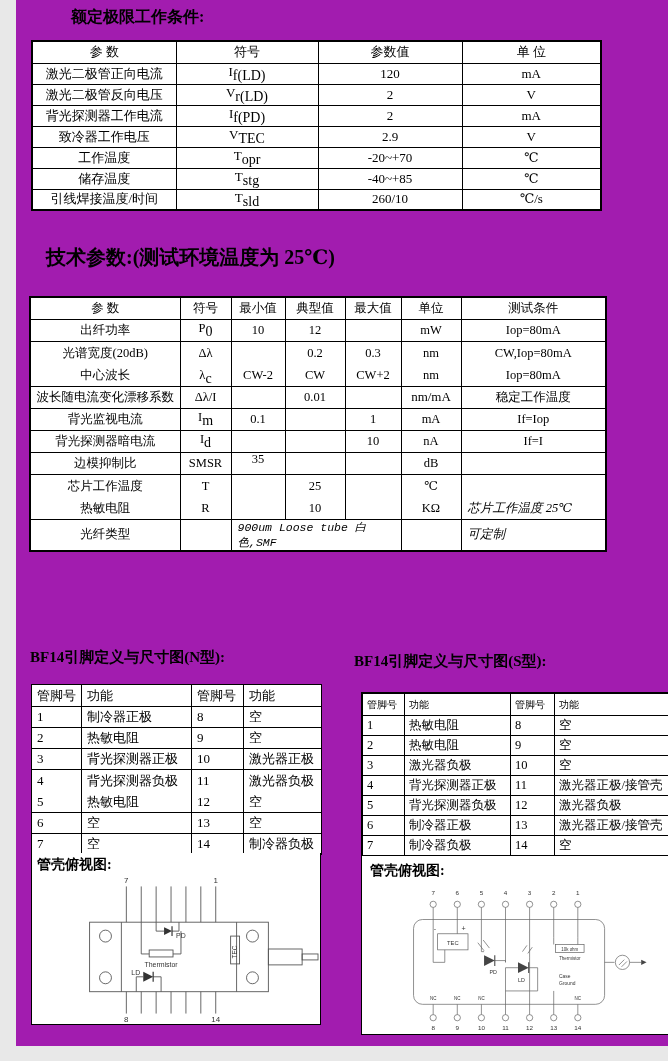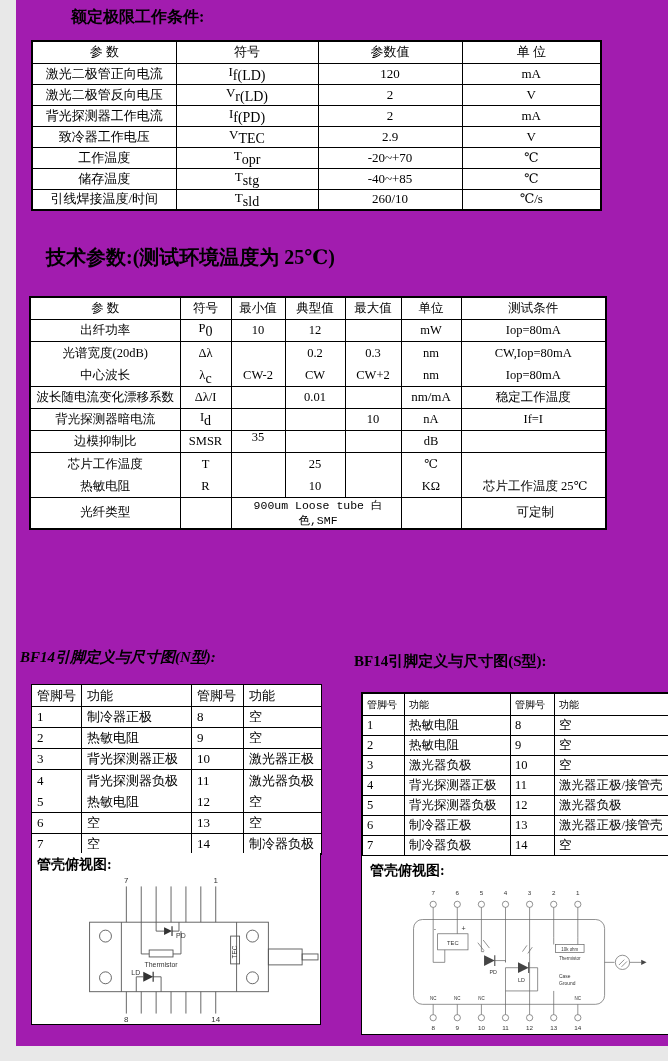--- a/index.html
+++ b/index.html
@@ -2,39 +2,39 @@
 <html><head>
 <meta charset="utf-8">
 <style>
   * { margin:0; padding:0; box-sizing:border-box; }
   body { background:#e8e8e8; font-family:"Liberation Serif","DejaVu Serif",serif; color:#000; }
   .page { position:relative; width:668px; height:1046px; background:#a21caf; overflow:hidden;margin-left:16px; }
 
   .sec-title { position:absolute; font-weight:bold; white-space:nowrap; }
   #title1 { left:55px; top:7px;  font-size:16px; }
   #title2 { left:30px; top:244px; font-size:20px; }
-  #title3n { left:4px; top:648px; font-size:15px;font-style:italic; }
+  #title3n { left:14px; top:648px; font-size:15px; }
   #title3s { left:338px; top:652px; font-size:15px; font-weight:bold; }
 
   table { border-collapse:collapse; table-layout:fixed; position:absolute; background:#fff; }
   th, td { border:1px solid #000; text-align:center; font-weight:normal; padding:0 2px; overflow:hidden; }
 
   #table1 { left:15px; top:40px; width:569px; font-size:13px; border:2px solid #000; }
   #table1 th { height:22px; }
   #table1 td { height:21px; }
 
   #table2 { left:13px; top:296px; width:576px; font-size:12.5px; border:2px solid #000; }
   #table2 th { height:22px; }
   #table2 td { height:22px; }
 
   .ln  { height:21px; line-height:21px; }
   .ln2 { height:22px; line-height:22px; }
   sub { font-size:14px; }
   .vtop { vertical-align:top; line-height:13px; }
-  .leftal { text-align:center; padding-left:6px; }
+  .leftal { text-align:left; padding-left:6px;font-style:italic; }
 
   #ntable { left:15px; top:684px; width:290px; font-size:13px; border:1px solid #000; }
   #ntable th { height:22px; text-align:left; padding-left:5px; }
   #ntable td { height:21px; text-align:left; padding-left:5px; }
 
   .nbox { position:absolute; left:15px; top:853px; width:290px; height:172px;
           border:1px solid #000; border-top:none; background:#fff; }
   .sbox { position:absolute; left:345px; top:692px; width:313px; height:343px;
           border:1px solid #000; background:#fff; }
   #stable { position:relative; width:100%; font-size:12.5px; }
@@ -174,20 +174,29 @@
           </td>
     </tr>
     <tr>
       <td>波长随电流变化漂移系数</td>
       <td><span>Δλ/I</span></td>
       <td></td>
       <td>0.01</td>
       <td></td>
       <td style="font-size:13px">nm/mA</td>
       <td>稳定工作温度</td>
+    </tr>
+    <tr>
+      <td>背光监视电流</td>
+      <td><span>I</span><sub>m</sub></td>
+      <td>0.1</td>
+      <td></td>
+      <td>1</td>
+      <td>mA</td>
+      <td>If=Iop</td>
     </tr>
     <tr>
       <td>背光探测器暗电流</td>
       <td><span>I</span><sub>d</sub></td>
       <td></td>
       <td></td>
       <td>10</td>
       <td>nA</td>
       <td>If=I</td>
     </tr>

